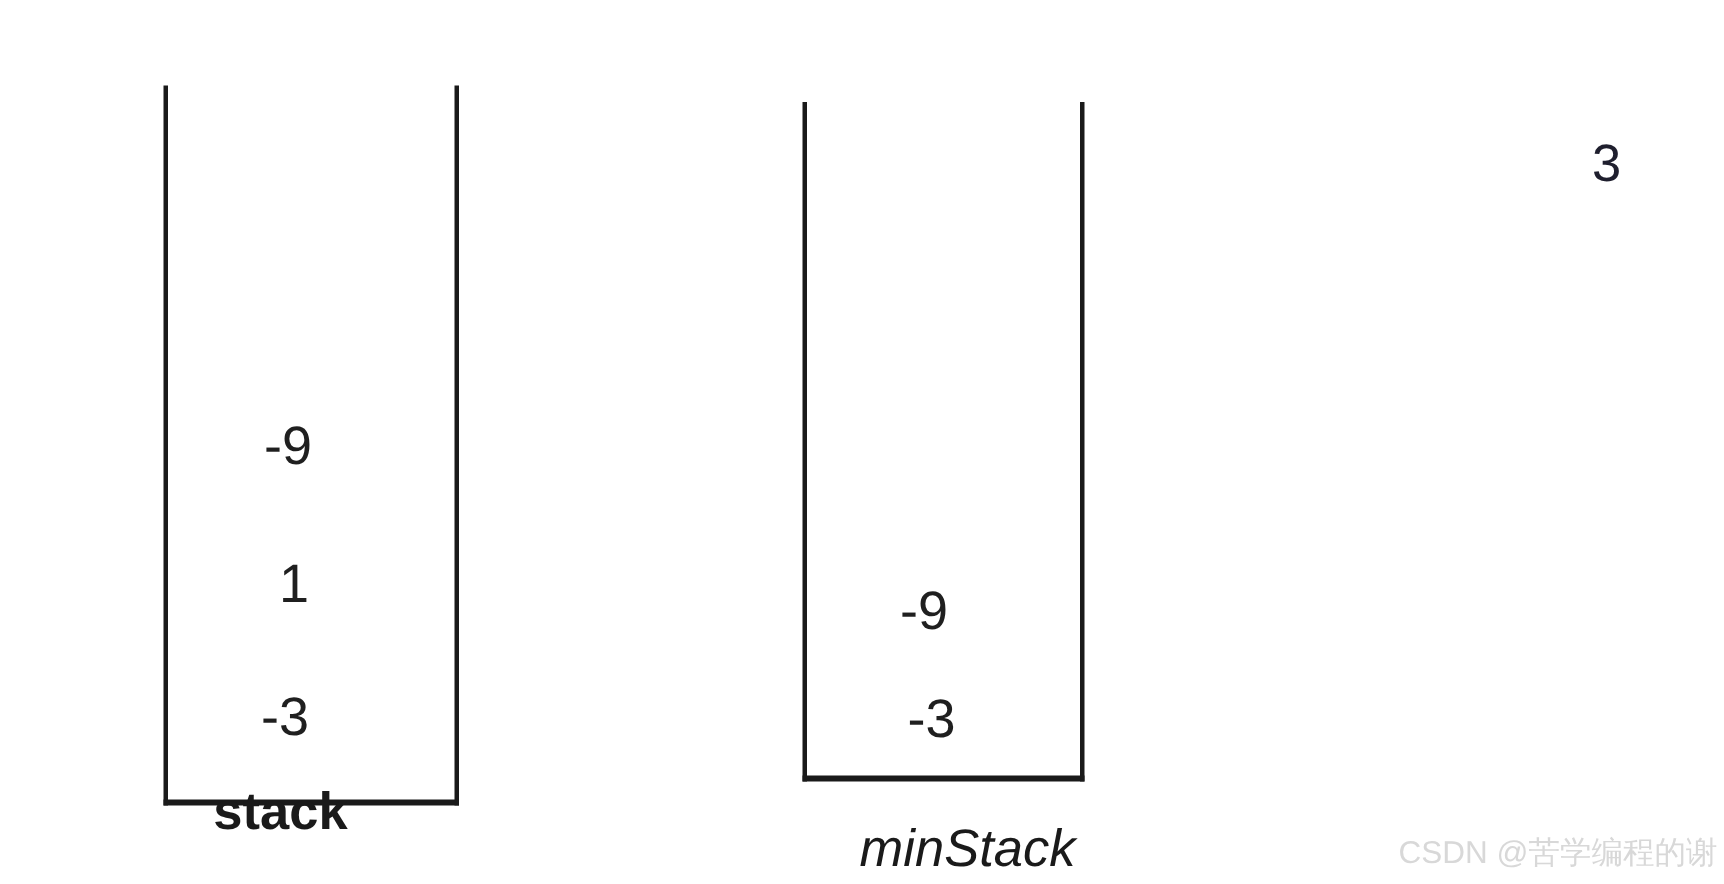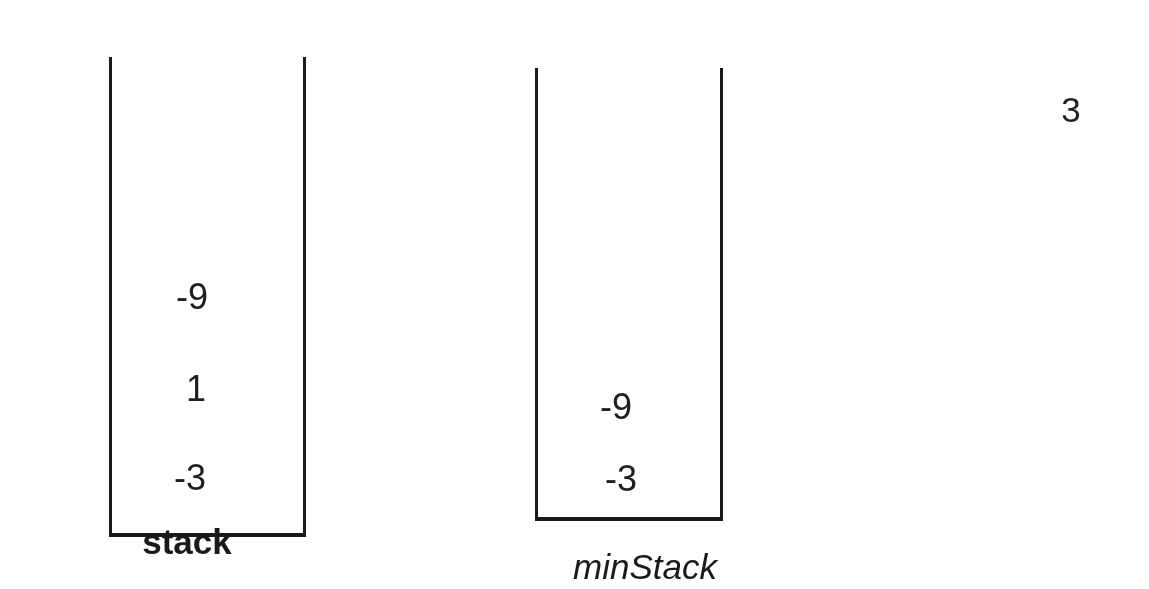--- a/index.html
+++ b/index.html
@@ -82,14 +82,15 @@
   <div class="stack-value" style="left:190px; top:478px;">-3</div>
   <div class="stack-label" style="left:187px; top:541px;font-weight:bold;">stack</div>
 
   <div class="stack-box second"></div>
   <div class="stack-value" style="left:616px; top:407px;">-9</div>
   <div class="stack-value" style="left:621px; top:479px;">-3</div>
   <div class="stack-label" style="left:645px; top:566px;font-style:italic;">minStack</div>
 
   <div class="popped-value" style="left:1071px; top:109px;">3</div>
 
+  <div class="watermark">CSDN @苦学编程的谢</div>
 
 </div>
 
 </body></html>

